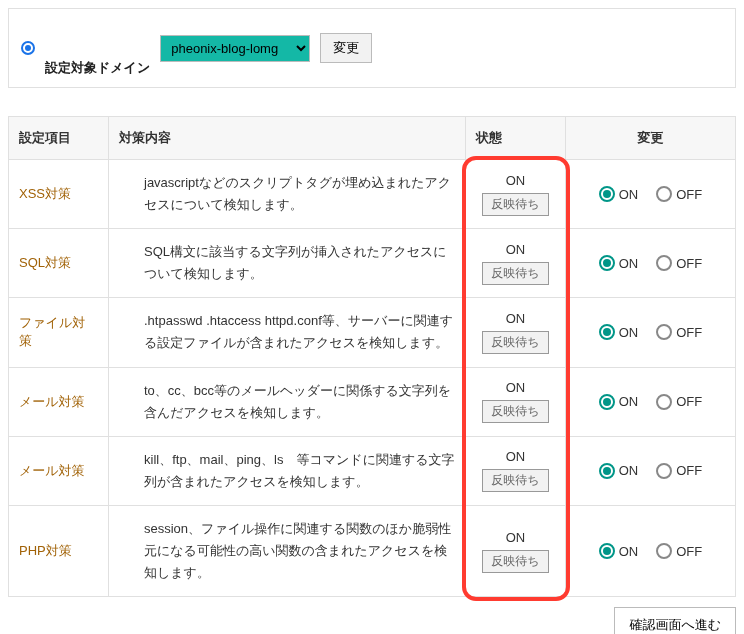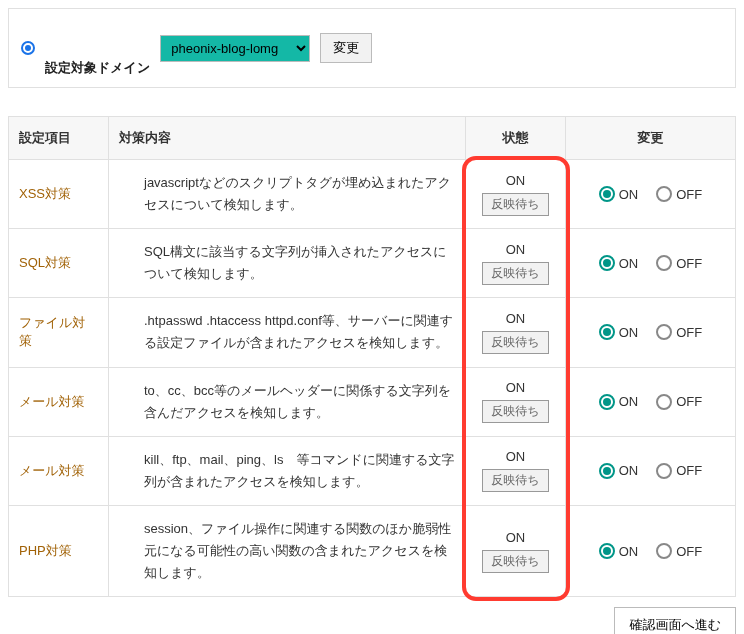--- a/index.html
+++ b/index.html
@@ -7,21 +7,21 @@
 .domain-bar { border: 1px solid #e0e0e0; padding: 10px 12px; display: flex; align-items: center; gap: 10px; margin-bottom: 18px; }
 .radio-dot { width: 14px; height: 14px; border: 2px solid #1a73e8; border-radius: 50%; display: inline-flex; align-items: center; justify-content: center; flex-shrink:0; }
 .radio-dot.on::after { content: ""; width: 6px; height: 6px; background: #1a73e8; border-radius: 50%; }
 .domain-label { font-weight: bold; color: #222; margin-top: 40px; }
 .domain-select { border: 1px solid #bbb; padding: 4px 6px; font-size: 13px; background: #14b8a6; min-width: 150px; }
 .change-btn { border: 1px solid #bbb; background: #f2f2f2; padding: 5px 12px; font-size: 13px; cursor: pointer; }
 table { width: 100%; border-collapse: collapse; margin-top: 28px; }
 th, td { border: 1px solid #e0e0e0; padding: 12px 10px; text-align: left; vertical-align: middle; font-size: 13px; }
 th { background: #f7f7f7; font-weight: bold; color: #333; }
 th:nth-child(1) { width: 100px; }
-th:nth-child(3) { width: 100px; text-align: center; }
+th:nth-child(3) { width: 100px; text-align: left; }
 th:nth-child(4) { width: 170px; text-align: center; }
 td.item { color: #a16207; }
 td.desc { color: #333; line-height: 1.7; padding-left: 35px; }
 td.status { text-align: center; }
 .status-on { font-size: 13px; color: #333; margin-bottom: 5px; }
 .pending { display: inline-block; border: 1px solid #999; background: #f2f2f2; color: #666; padding: 2px 8px; font-size: 12px; }
 td.change { text-align: center; }
 .radio-group { display: flex; justify-content: center; gap: 18px; align-items: center; }
 .r-item { display: flex; align-items: center; gap: 4px; cursor: pointer; }
 .r-circle { width: 16px; height: 16px; border: 2px solid #888; border-radius: 50%; display: inline-flex; align-items: center; justify-content: center; flex-shrink:0; }

